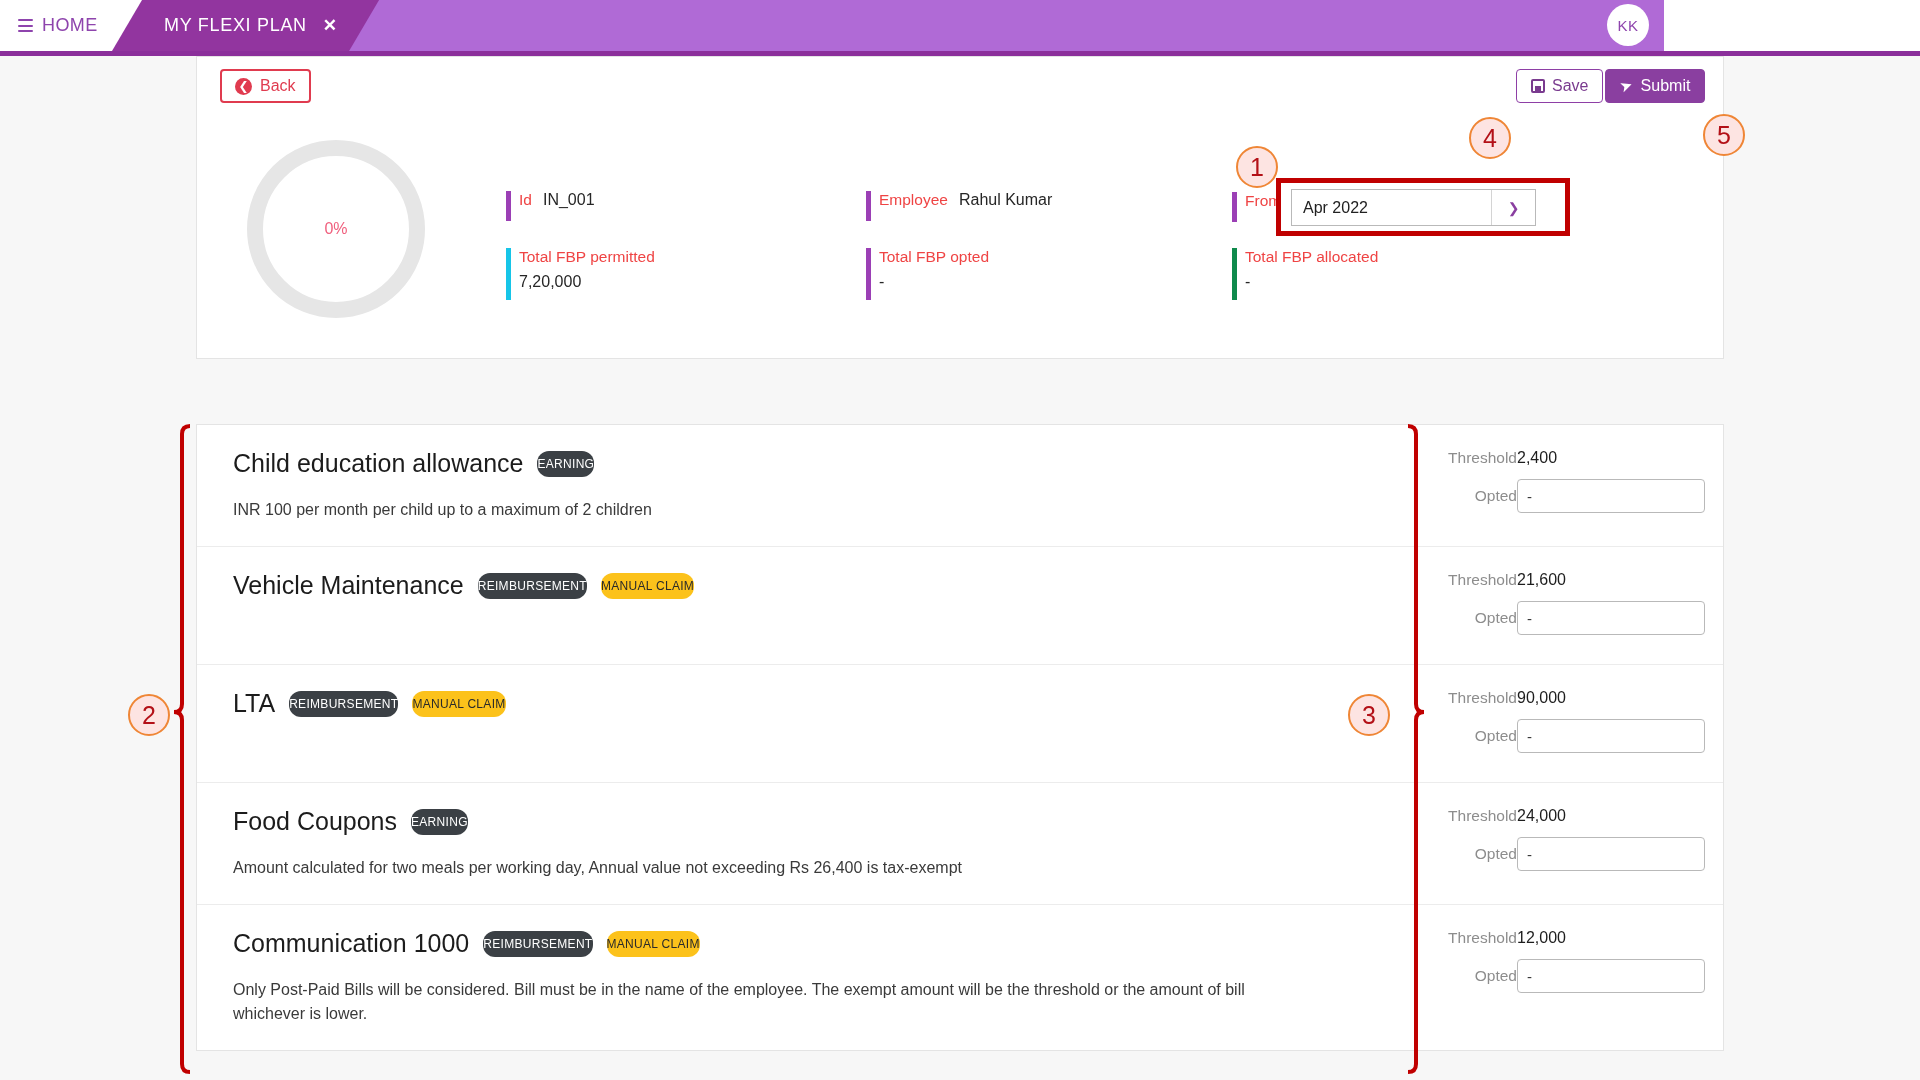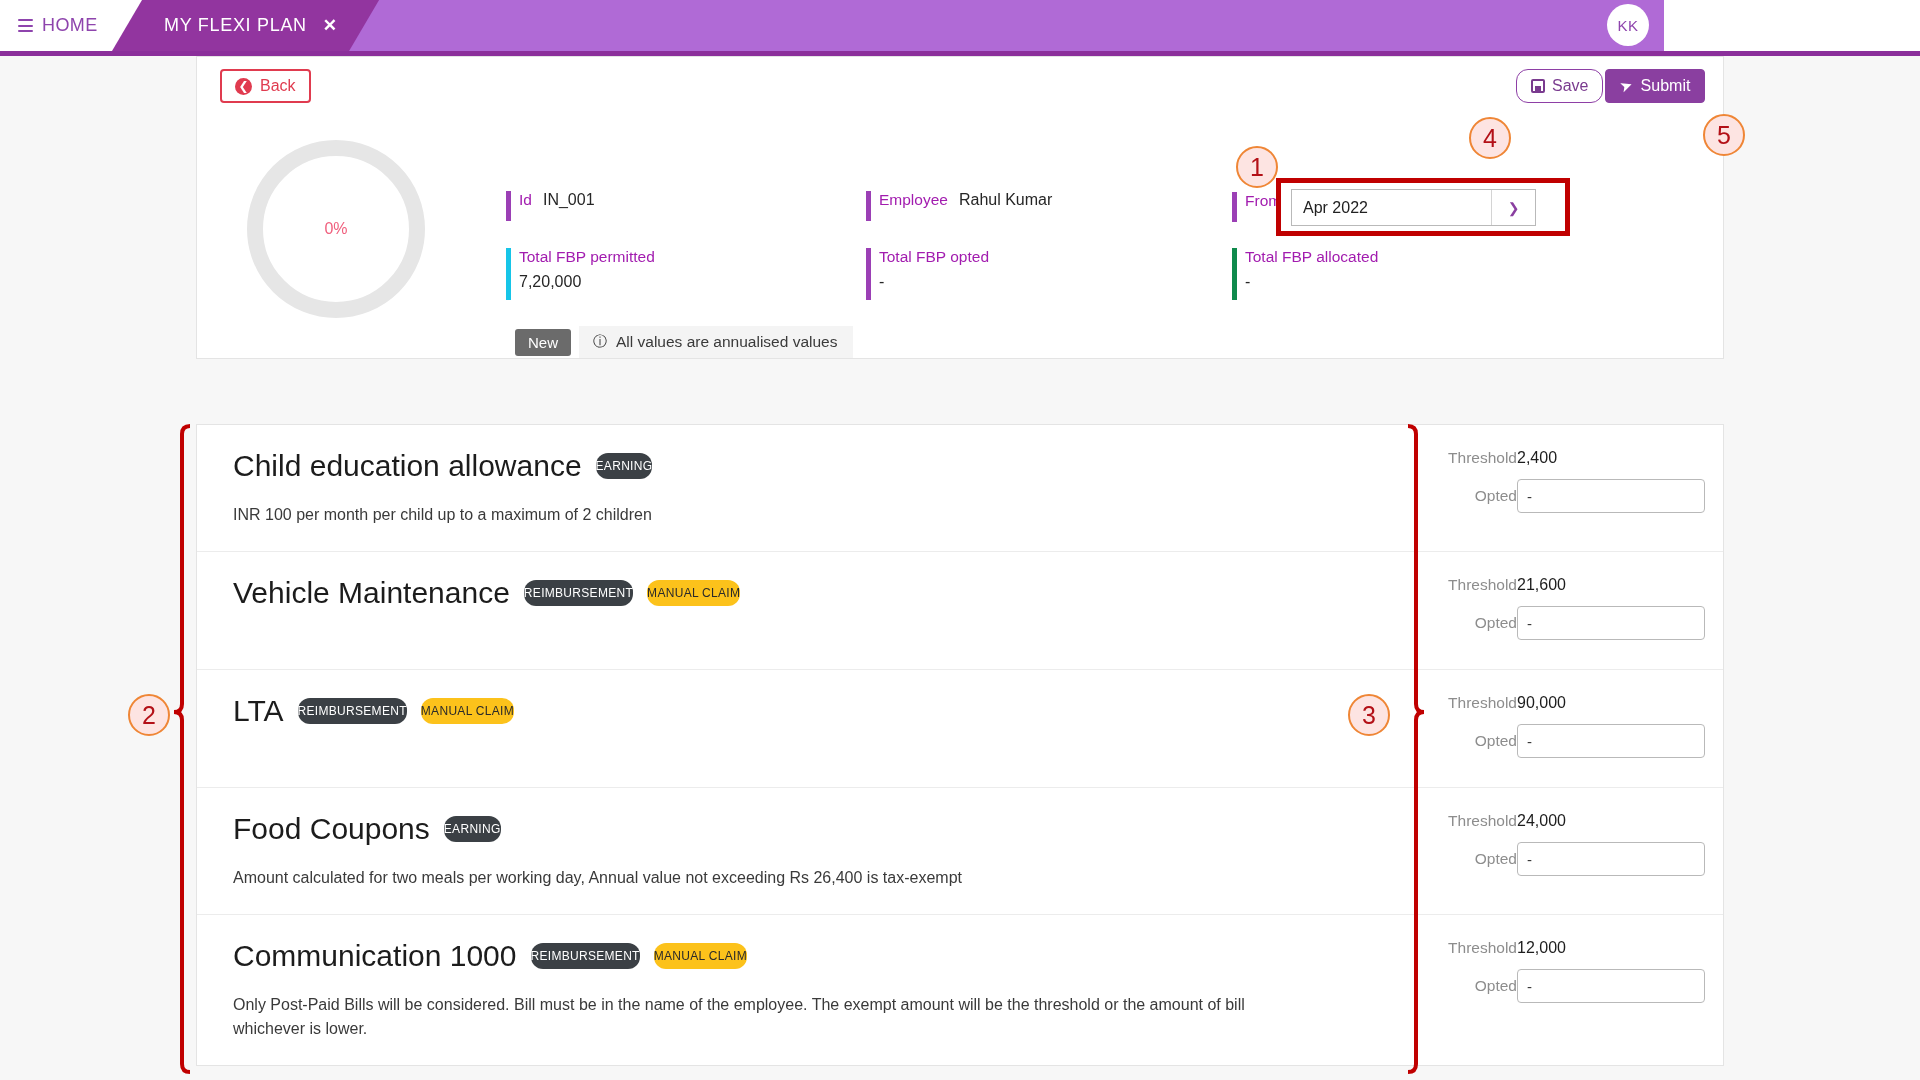--- a/index.html
+++ b/index.html
@@ -90,21 +90,21 @@
   }
   .back-arrow {
     width: 17px; height: 17px; border-radius: 50%;
     background: #e03b4f; color: #fff;
     font-size: 12px; line-height: 16px; text-align: center;
   }
   .btn-save {
     position: absolute; left: 1516px; top: 13px;
     display: flex; align-items: center; gap: 7px;
     height: 34px; padding: 0 14px;
-    background: #ffffff; border: 1px solid #8e3fa6; border-radius: 12px;
+    background: #ffffff; border: 1px solid #8e3fa6; border-radius: 4px;
     font-size: 16px; color: #7a3b8f;
   }
   .btn-submit {
     position: absolute; left: 1605px; top: 13px;
     display: flex; align-items: center; gap: 8px;
     height: 34px; padding: 0 14px;
     background: #8a3fa0; border: 1px solid #8a3fa0; border-radius: 4px;
     font-size: 16px; color: #ffffff;
   }
   .ico-save {
@@ -123,21 +123,21 @@
     border: 16px solid #e6e6e6;
     display: flex; align-items: center; justify-content: center;
   }
   .donut-pct { font-size: 16px; color: #f0607e; }
 
   
   .field { position: absolute; padding-left: 13px; }
   .field .bar {
     position: absolute; left: 0; top: 0; width: 5px; height: 100%;
   }
-  .field-label { font-size: 15.5px; color: #a21caf; }
+  .field-label { font-size: 15.5px; color: #ef4444; }
   .field-value { font-size: 16px; color: #262626; }
   .inline { display: flex; align-items: baseline; gap: 11px; }
   .stacked .field-value { display:block; margin-top: 7px; }
 
   
   .chips-row {
     position: absolute; left: 515px; top: 270px;
     display: flex; align-items: center;
   }
   .chip-new {
@@ -160,21 +160,21 @@
     border: 1px solid #e4e4e4;
   }
   .row {
     display: flex;
     border-bottom: 1px solid #ececec;
     min-height: 118px;
   }
   .row:last-child { border-bottom: none; }
   .row-left { flex: 1; padding: 24px 0 24px 36px; }
   .row-title-line { display: flex; align-items: center; gap: 14px; }
-  .row-title { font-size: 30px; color: #1c1c1c; font-weight: 400; }
+  .row-title { font-size: 25px; color: #1c1c1c; font-weight: 400; }
   .badge {
     font-size: 12px; letter-spacing: .3px;
     padding: 6px 0; border-radius: 12px; white-space: nowrap;
   }
   .badge-dark { background: #3b4045; color: #ffffff; }
   .badge-amber { background: #fcc21b; color: #2a2a2a; }
   .row-desc { font-size: 16px; color: #3a3a3a; margin-top: 20px; max-width: 1020px; line-height: 1.5; }
   .row-right {
     width: 300px; padding: 24px 18px 24px 0;
     display: flex; flex-direction: column; align-items: flex-end; gap: 12px;
@@ -278,27 +278,20 @@
     <span class="field-label">Total FBP opted</span>
     <span class="field-value">-</span>
   </div>
 
   <div class="field stacked" style="left:1232px; top:192px; height:52px;">
     <span class="bar" style="background:#0f8a4c;"></span>
     <span class="field-label">Total FBP allocated</span>
     <span class="field-value">-</span>
   </div>
 
-  <div class="chips-row">
-    <span class="chip-new">New</span>
-    <span class="info-strip">
-      <span class="ico-info">ⓘ</span>
-      <span>All values are annualised values</span>
-    </span>
-  </div>
 
   <div class="list" id="benefit-list">
       <div class="row">
         <div class="row-left">
           <div class="row-title-line">
             <div class="row-title">Child education allowance</div>
             <span class="badge badge-dark">EARNING</span>
           </div>
           <div class="row-desc">INR 100 per month per child up to a maximum of 2 children</div>
         </div>

